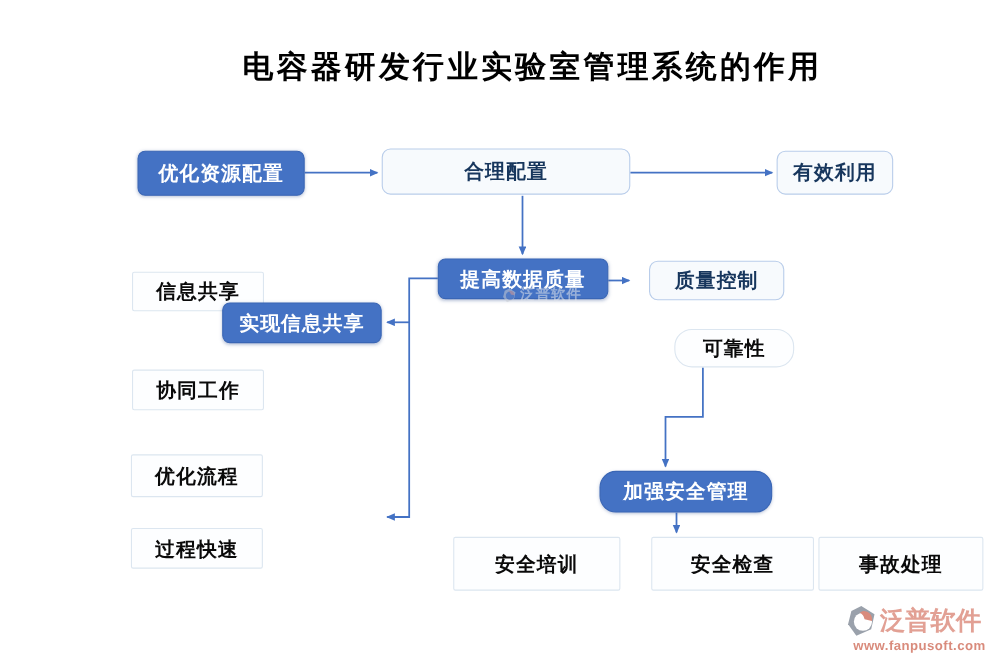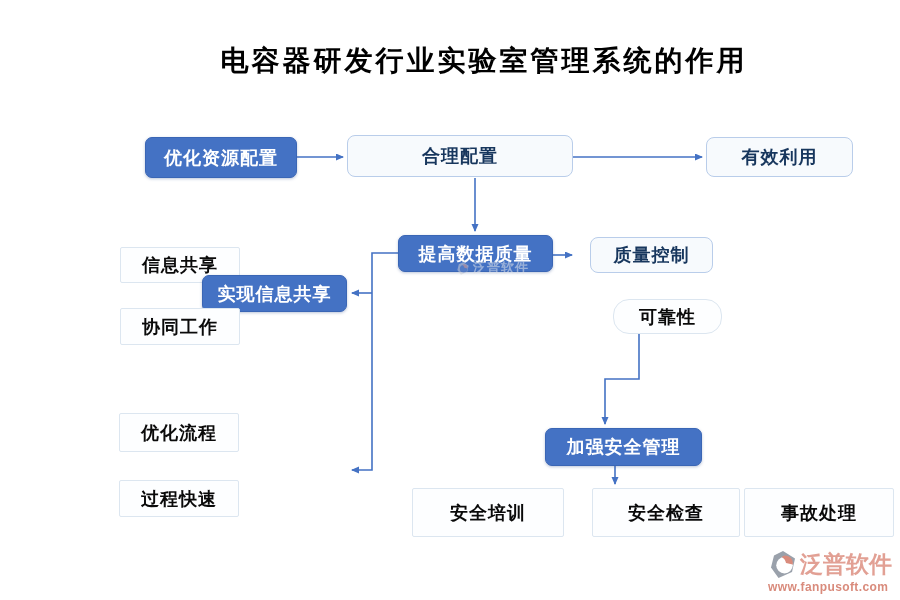--- a/index.html
+++ b/index.html
@@ -32,21 +32,21 @@
   .wm-center{
     position:absolute;left:456px;top:259px;display:flex;align-items:center;gap:3px;
     opacity:.55;z-index:5;
   }
   .wm-center .wm-brand{font-size:13px;font-weight:bold;color:#dfe3ea;letter-spacing:1px;}
   .wm-center svg{display:block;}
   
   .wm-footer{position:absolute;left:768px;top:548px;width:128px;z-index:5;}
   .wm-footer .row{display:flex;align-items:center;gap:2px;}
   .wm-footer .wm-brand{font-size:23px;font-weight:bold;color:#e2a094;letter-spacing:0px;white-space:nowrap;}
-  .wm-footer .wm-url{font-size:12px;font-weight:bold;color:#d98b7c;letter-spacing:.4px;margin-top:-1px;text-align:left;white-space:nowrap;}
+  .wm-footer .wm-url{font-size:12px;font-weight:bold;color:#d98b7c;letter-spacing:.4px;margin-top:-1px;text-align:right;white-space:nowrap;}
 </style>
 </head>
 <body>
 
 <div class="canvas">
 
   <div class="title">电容器研发行业实验室管理系统的作用</div>
 
   <svg class="connectors" xmlns="http://www.w3.org/2000/svg">
     <defs>
@@ -78,28 +78,28 @@
       <svg width="30" height="33" viewBox="0 0 40 40">
         <path d="M20 2 L36 12 L32 30 L14 38 L4 24 L8 8 Z" fill="#9aa1ab"></path>
         <circle cx="22" cy="21" r="11" fill="#ffffff"></circle>
         <path d="M22 8 C30 8 34 14 33 20 L24 18 C23 14 22 12 18 10 Z" fill="#d98b7c"></path>
       </svg>
       <span class="wm-brand">泛普软件</span>
     </div>
     <div class="wm-url">www.fanpusoft.com</div>
   </div>
 
-<div class="node solid" style="left: 125px; top: 137px; width: 152px; height: 41px; margin-left: 20px;">优化资源配置</div>
+<div class="node solid" style="left: 125px; top: 137px; width: 152px; height: 41px;">优化资源配置</div>
     <div class="node outline" style="left: 347px; top: 135px; width: 226px; height: 42px;">合理配置</div>
-    <div class="node outline" style="left: 706px; top: 137px; width: 147px; height: 40px;">有效利用</div>
+    <div class="node outline" style="left: 706px; top: 137px; width: 106px; height: 40px;">有效利用</div>
     <div class="node solid" style="left: 398px; top: 235px; width: 155px; height: 37px;">提高数据质量</div>
     <div class="node outline" style="left: 576px; top: 237px; width: 123px; height: 36px; margin-left: 14px;">质量控制</div>
     <div class="node plain" style="left: 83px; top: 247px; width: 120px; height: 36px;">信息共享</div>
     <div class="node solid" style="left: 202px; top: 275px; width: 145px; height: 37px;">实现信息共享</div>
-    <div class="node plain" style="left: 83px; top: 308px; width: 120px; height: 37px; font-family: Liberation Mono, monospace;">协同工作</div>
+    <div class="node plain" style="left: 83px; top: 336px; width: 120px; height: 37px; font-family: Liberation Mono, monospace;">协同工作</div>
     <div class="node plain" style="left: 576px; top: 299px; width: 109px; height: 35px; border-radius: 16px;">可靠性</div>
     <div class="node plain" style="left: 82px; top: 413px; width: 120px; height: 39px;">优化流程</div>
     <div class="node plain" style="left: 82px; top: 480px; width: 120px; height: 37px;">过程快速</div>
-    <div class="node solid" style="left: 545px; top: 428px; width: 157px; height: 38px;">加强安全管理</div>
+    <div class="node solid" style="left: 545px; top: 428px; width: 157px; height: 38px; border-radius: 15px;">加强安全管理</div>
     <div class="node plain" style="left: 375px; top: 488px; width: 152px; height: 49px;">安全培训</div>
     <div class="node plain" style="left: 555px; top: 488px; width: 148px; height: 49px;">安全检查</div>
     <div class="node plain" style="left: 707px; top: 488px; width: 150px; height: 49px;">事故处理</div>
   </div>
 
 </body></html>

